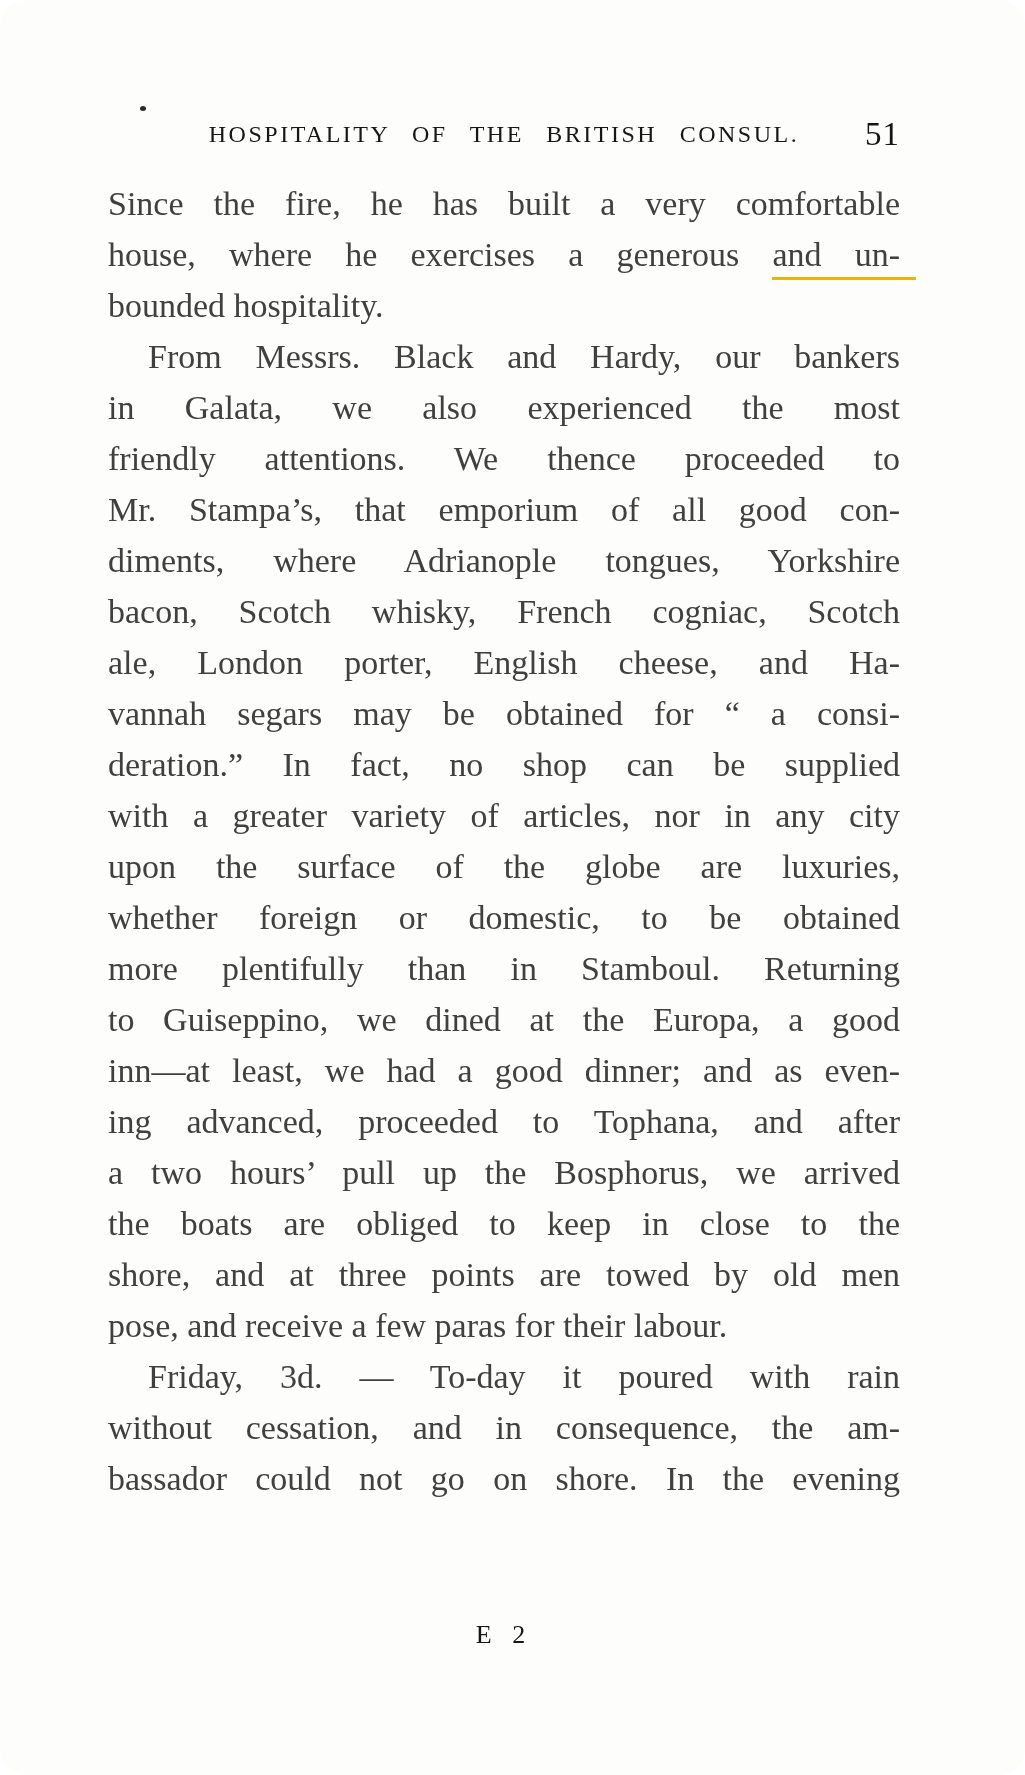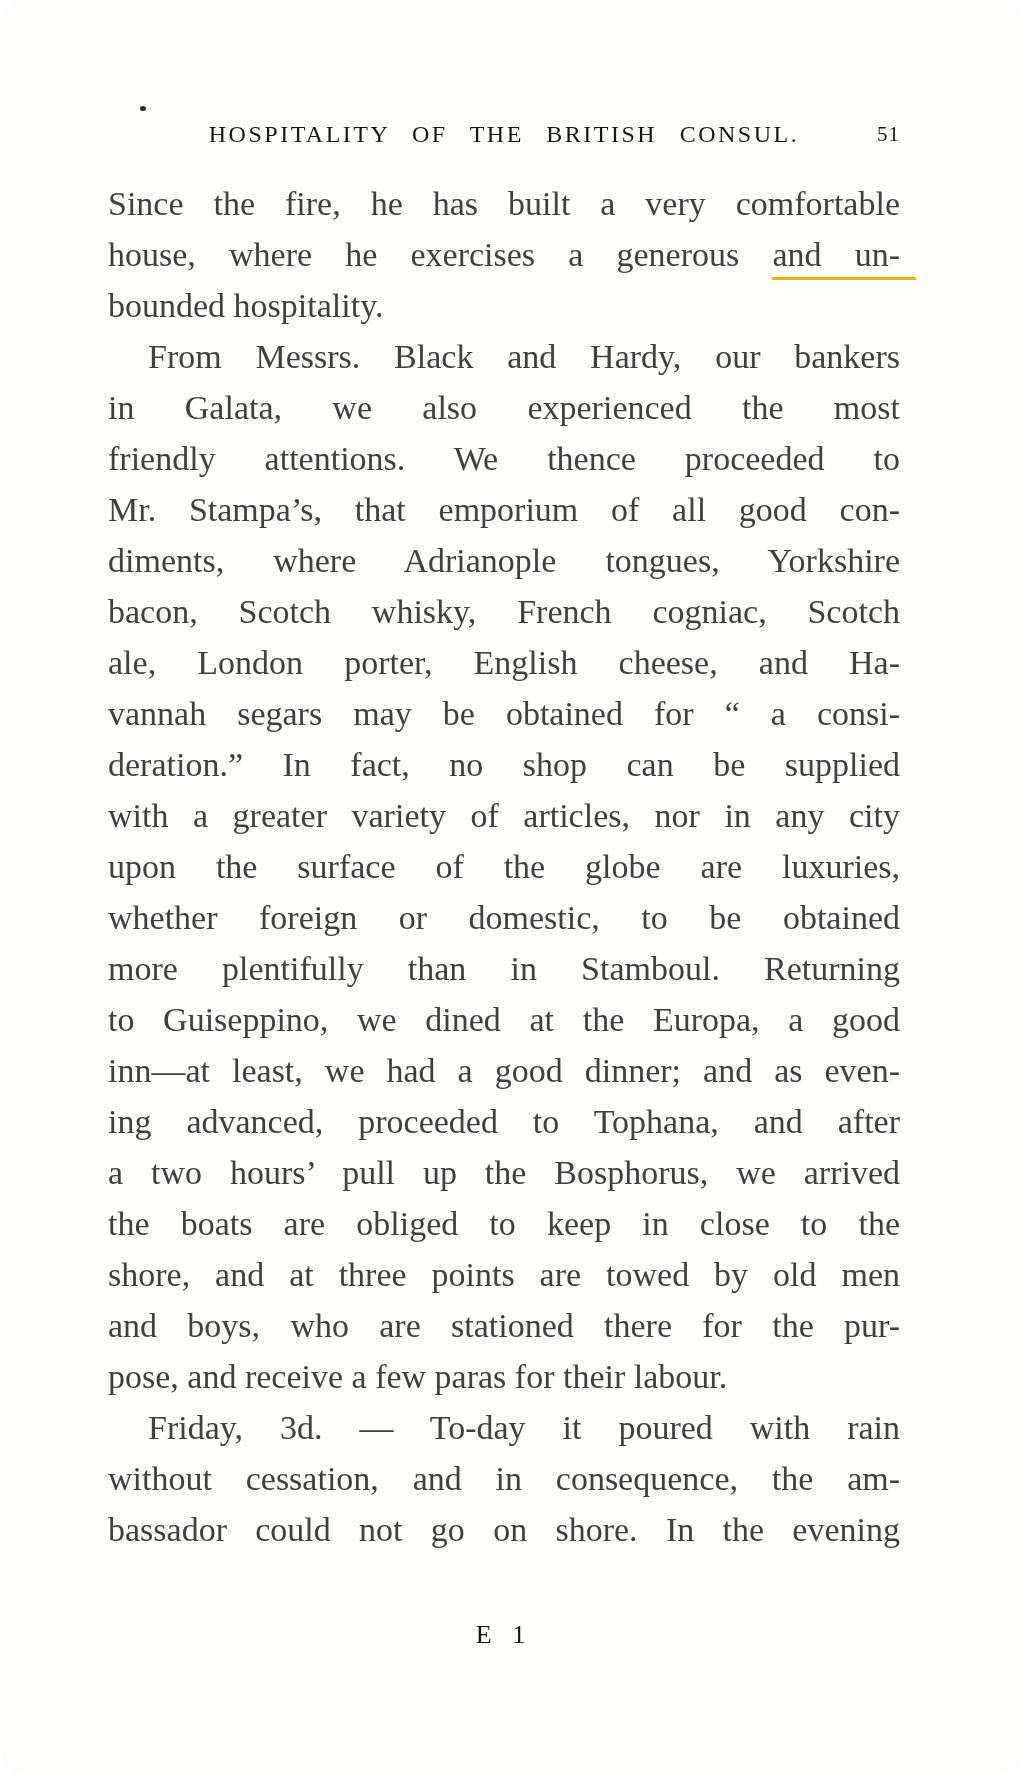--- a/index.html
+++ b/index.html
@@ -38,21 +38,21 @@
   .header-title {
     font-size: 24px;
     letter-spacing: 2.5px;
     word-spacing: 14px;
     color: #171717;
   }
   .page-number {
     position: absolute;
     right: 0;
     top: 0;
-    font-size: 21px;
+    font-size: 33px;
     letter-spacing: 1px;
     color: #141414;
   }
   .text-block {
     position: absolute;
     left: 108px;
     top: 178px;
     width: 792px;
     font-size: 34px;
     color: #404040;
@@ -120,24 +120,23 @@
     <div class="line">with a greater variety of articles, nor in any city</div>
     <div class="line">upon the surface of the globe are luxuries,</div>
     <div class="line">whether foreign or domestic, to be obtained</div>
     <div class="line">more plentifully than in Stamboul.  Returning</div>
     <div class="line">to Guiseppino, we dined at the Europa, a good</div>
     <div class="line">inn—at least, we had a good dinner; and as even-</div>
     <div class="line">ing advanced, proceeded to Tophana, and after</div>
     <div class="line">a two hours’ pull up the Bosphorus, we arrived</div>
     <div class="line">the boats are obliged to keep in close to the</div>
     <div class="line">shore, and at three points are towed by old men</div>
-    <div class="line">and boys, who are stationed there for the pur-</div>
     <div class="line short">pose, and receive a few paras for their labour.</div>
     <div class="line indent"><span class="italic">Friday, 3d.</span><span> — To-day it poured with rain</span></div>
     <div class="line">without cessation, and in consequence, the am-</div>
     <div class="line">bassador could not go on shore.  In the evening</div>
   </div>
 
   <div class="footer">
-    <span class="signature-mark">E 1</span>
+    <span class="signature-mark">E 2</span>
   </div>
 
 </div>
 
 </body></html>

